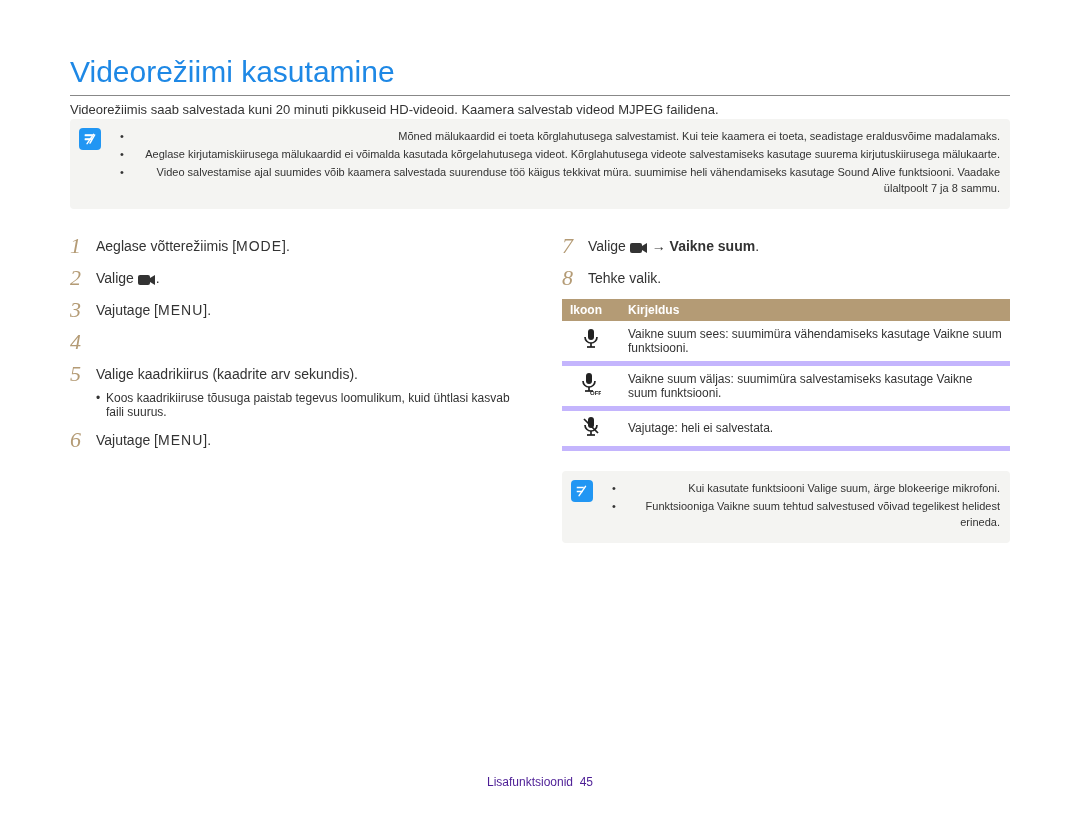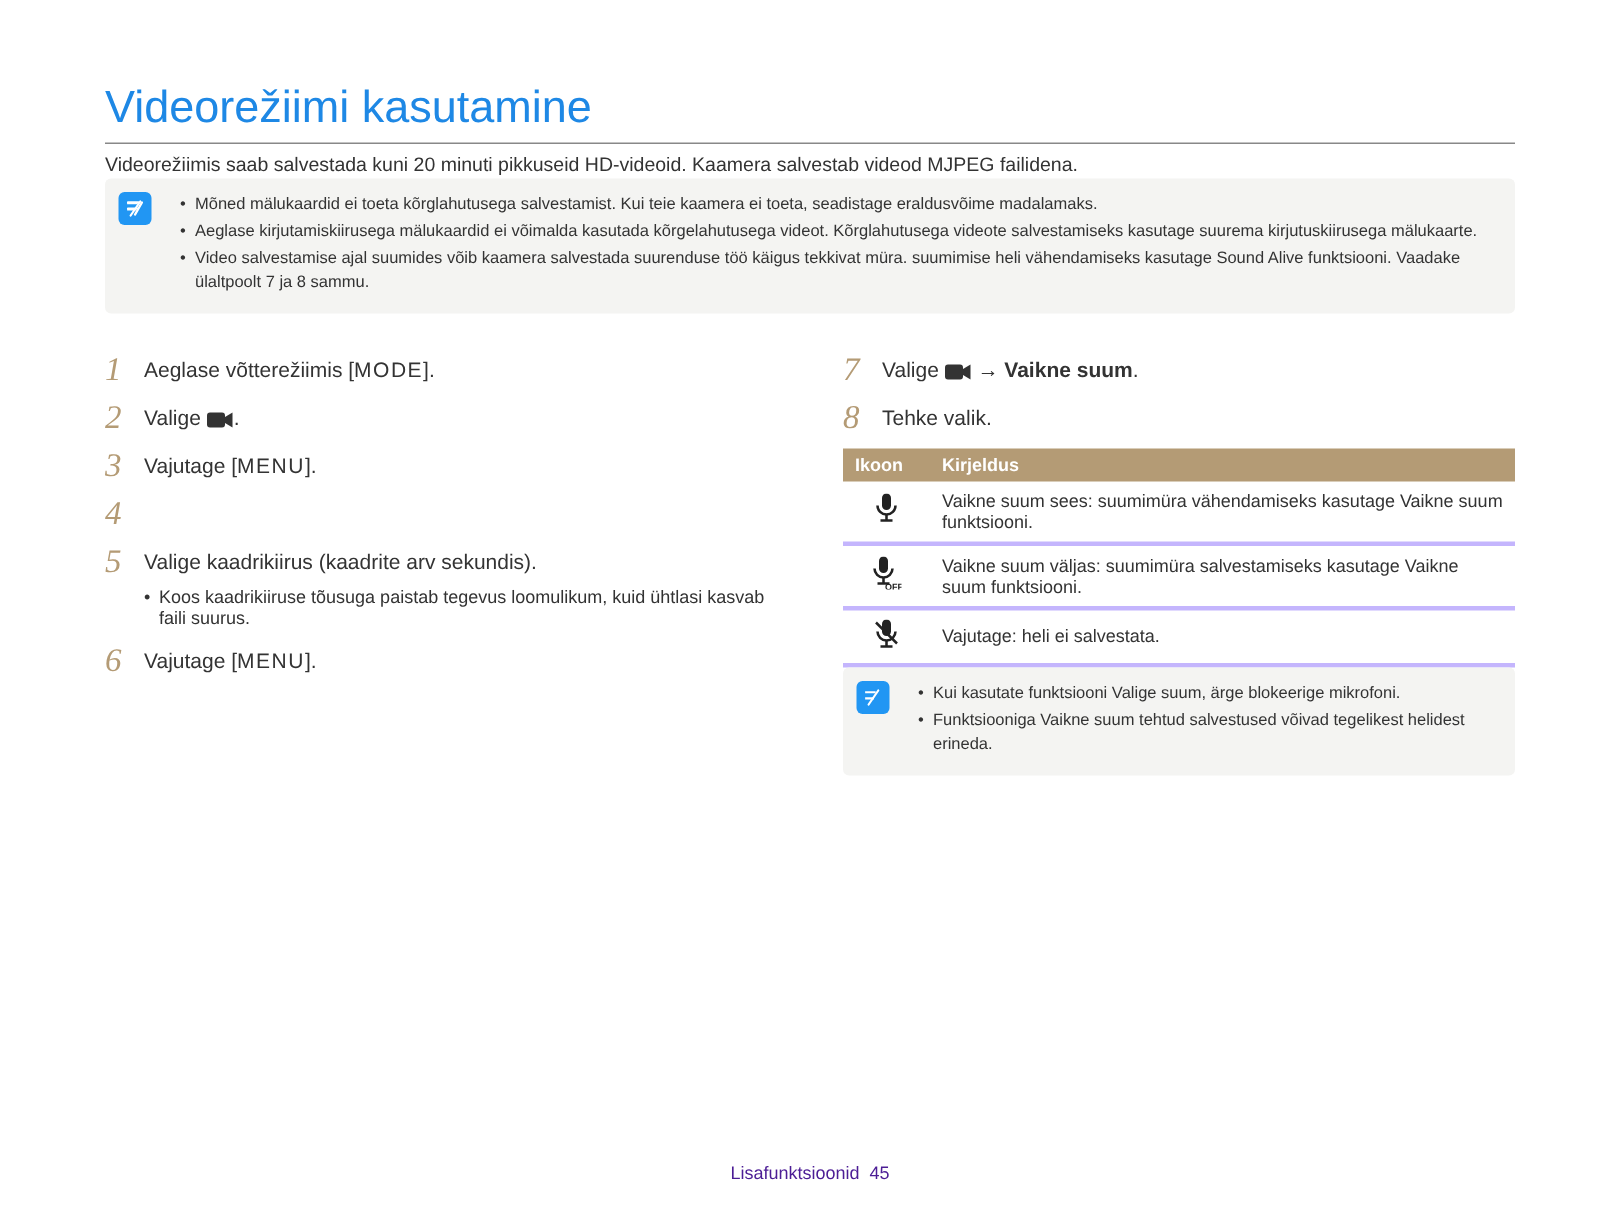--- a/index.html
+++ b/index.html
@@ -52,20 +52,21 @@
     justify-content: center;
   }
   .info-box .note-icon svg { width: 14px; height: 14px; }
   .info-box ul {
     list-style: none;
   }
   .info-box ul li {
     position: relative;
     padding-left: 10px;
     margin-bottom: 2px;
+    text-align: right;
   }
   .info-box ul li::before {
     content: "•";
     position: absolute;
     left: 0;
   }
   .columns {
     display: flex;
     gap: 44px;
   }
@@ -107,35 +108,35 @@
     content: "•"; position: absolute; left: 0;
   }
   .cam-icon, .cam-icon-sm {
     display: inline-block;
     vertical-align: -3px;
   }
   .table {
     width: 100%;
     border-collapse: collapse;
     font-size: 12px;
-    margin-bottom: 0;
+    margin-bottom: 20px;
   }
   .table th {
     background: #b49b75;
     color: #fff;
     text-align: left;
     font-weight: 700;
     padding: 4px 8px;
     font-size: 12px;
   }
   .table th:first-child { width: 58px; }
   .table td {
     padding: 6px 8px;
     vertical-align: middle;
-    border-bottom: 3px solid #c4b5fd;
+    border-bottom: 5px solid #c4b5fd;
   }
   .table td:first-child { text-align: center; }
   .mic-svg { display: inline-block; }
   .footer {
     position: absolute;
     bottom: 26px;
     left: 0; right: 0;
     text-align: center;
     font-size: 12px;
     color: #4c1d95;

